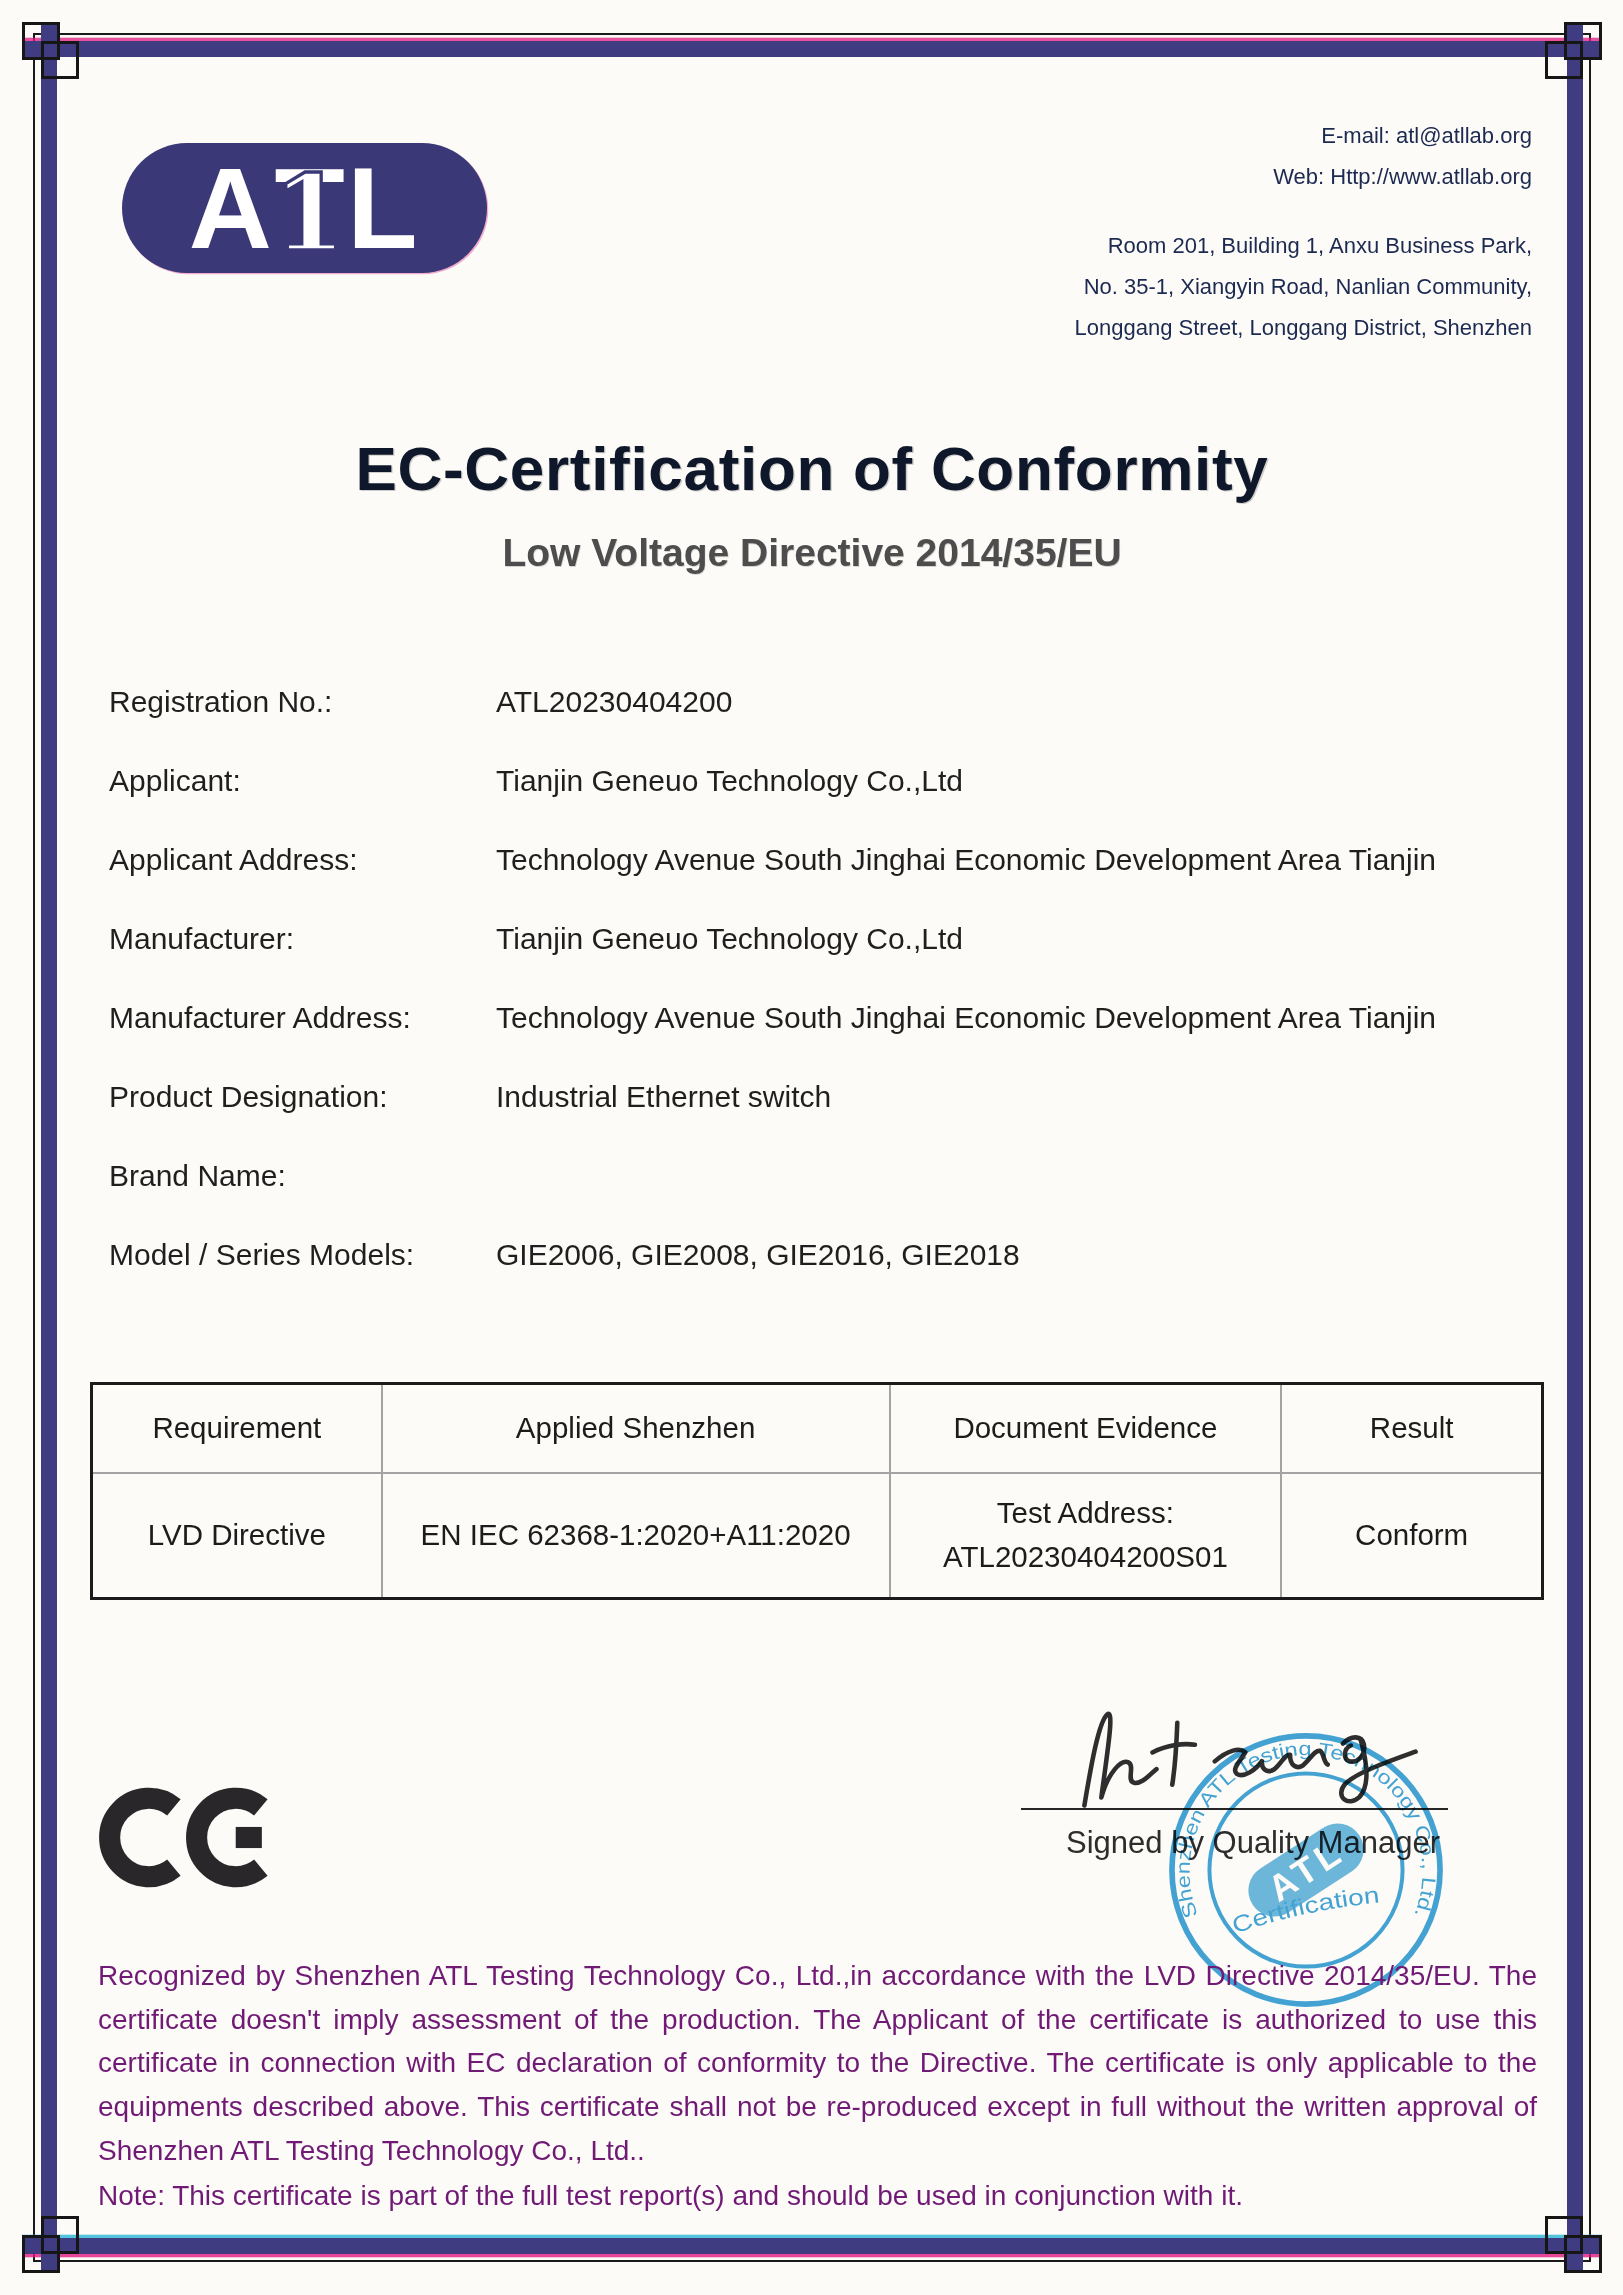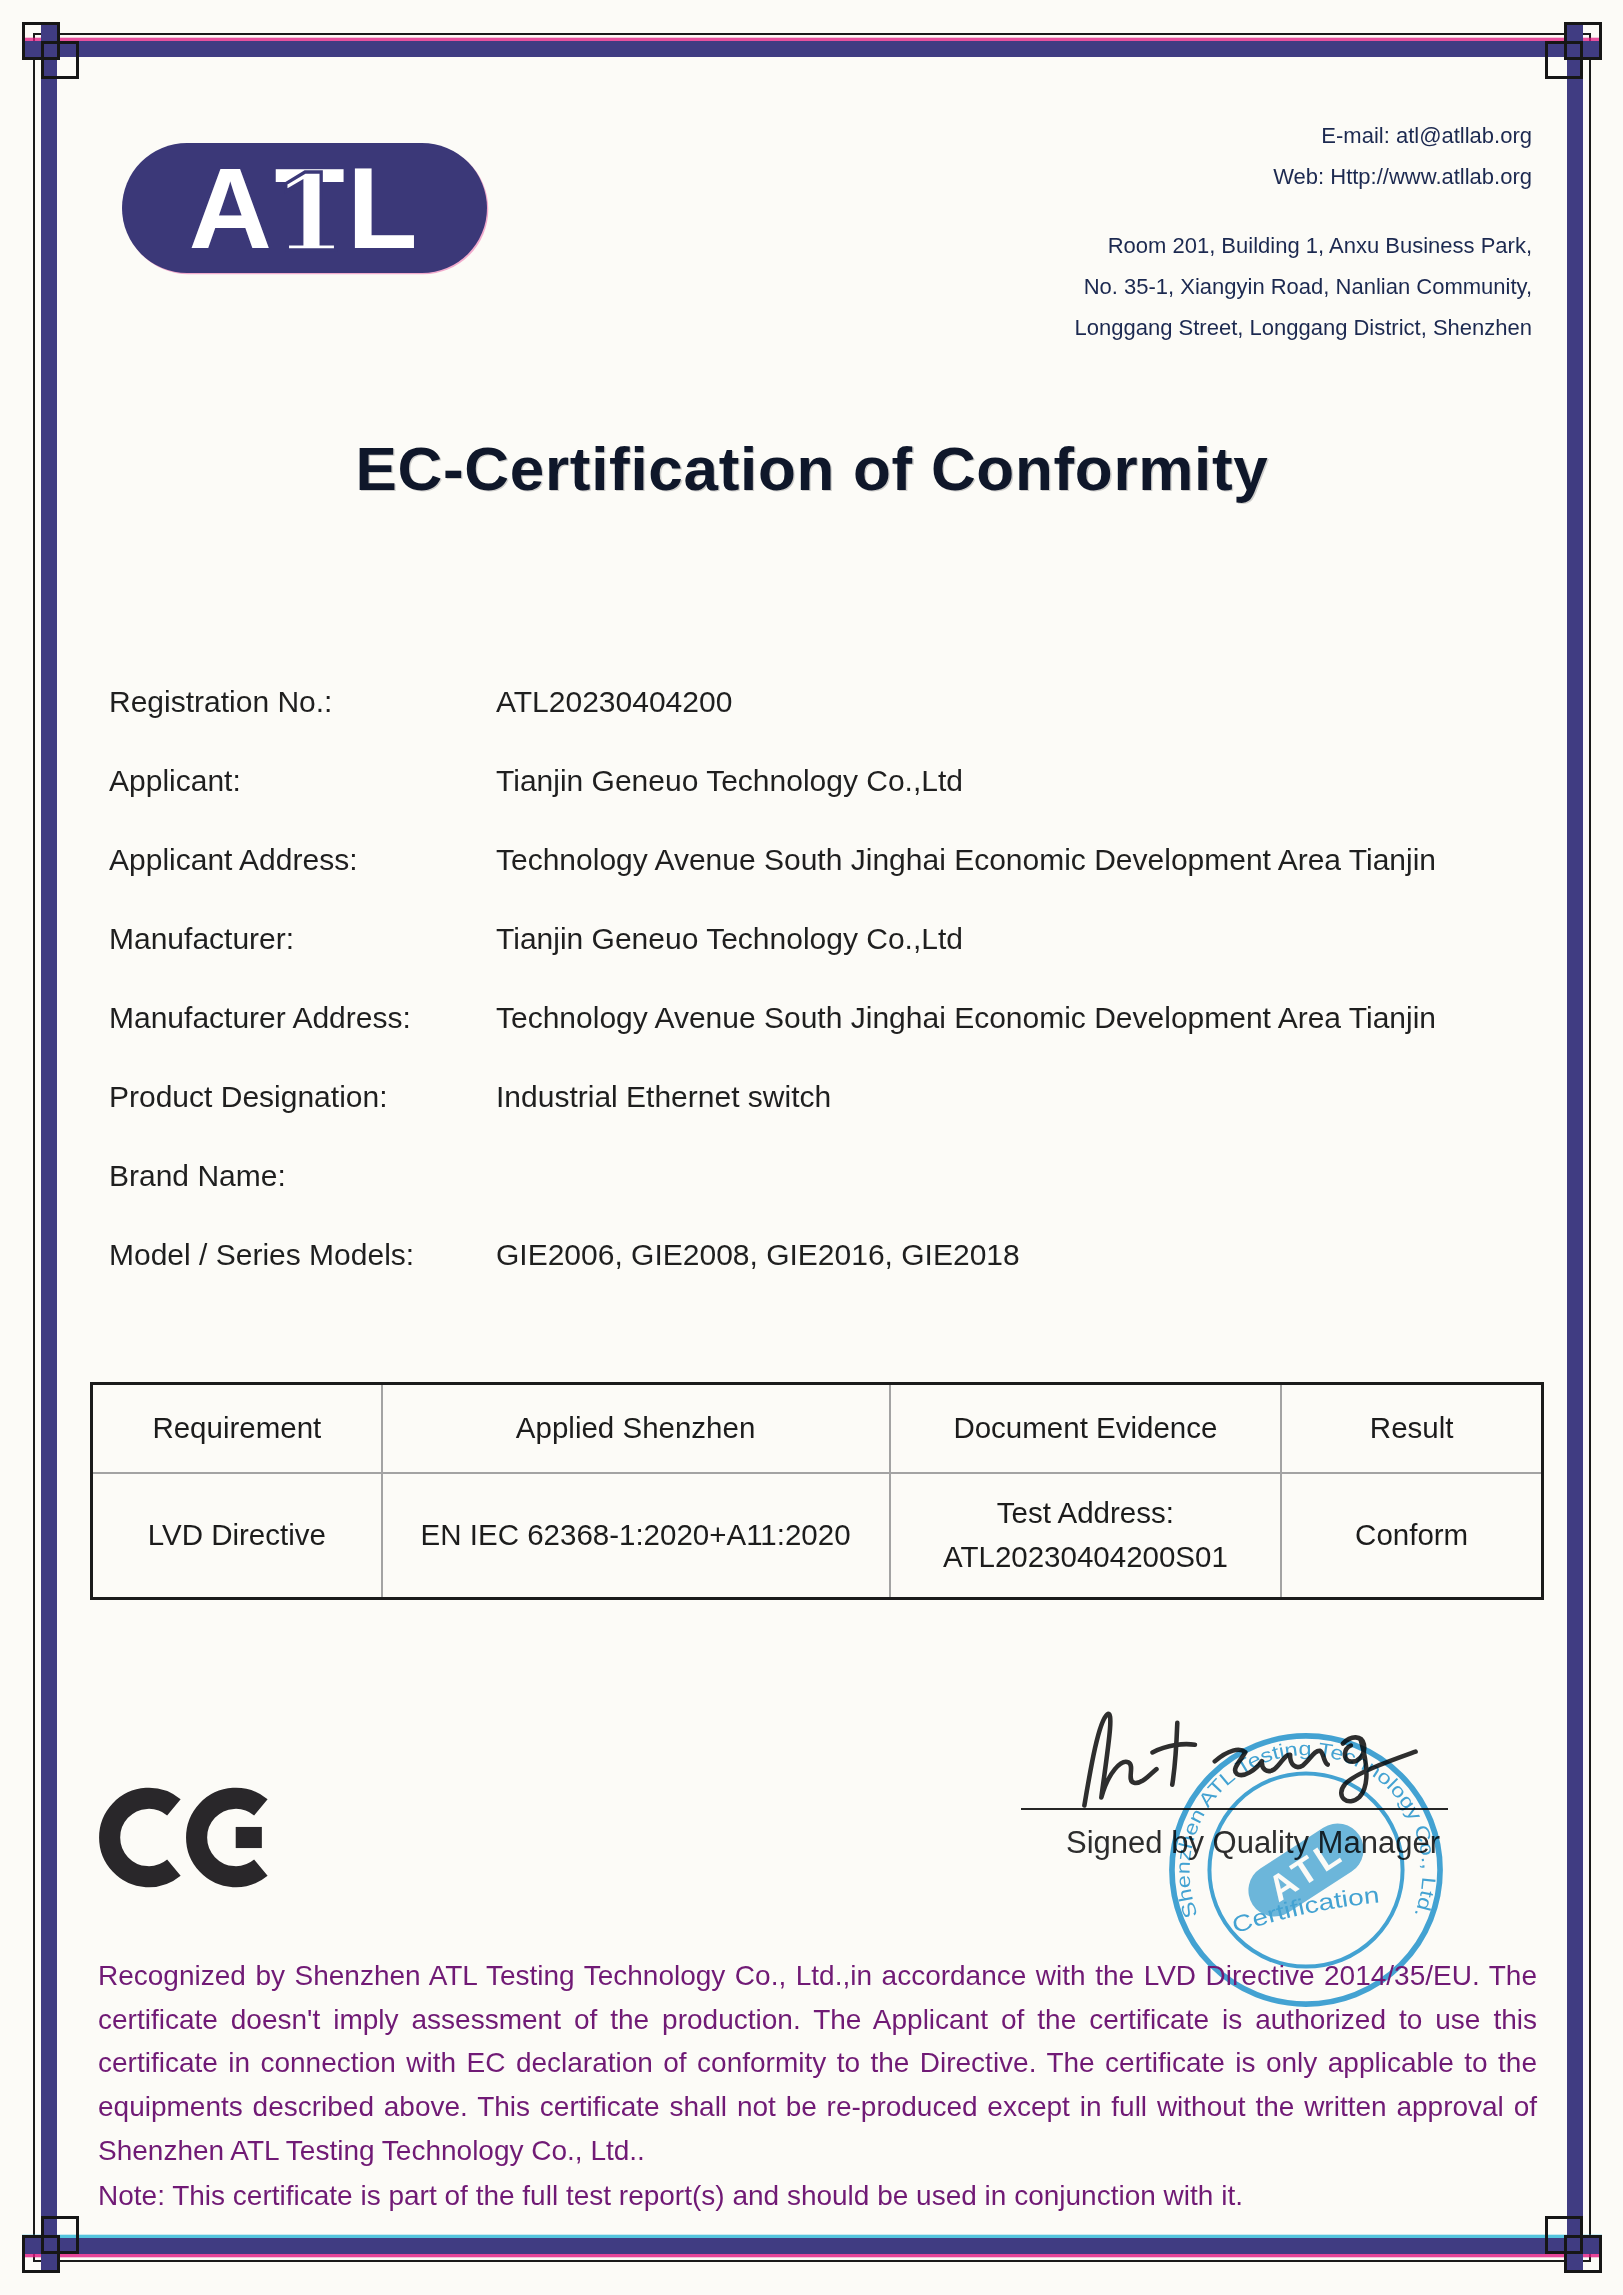--- a/index.html
+++ b/index.html
@@ -167,20 +167,21 @@
     <div>E-mail: atl@atllab.org</div>
     <div>Web: Http://www.atllab.org</div>
     <div class="addr">
       <div>Room 201, Building 1, Anxu Business Park,</div>
       <div>No. 35-1, Xiangyin Road, Nanlian Community,</div>
       <div>Longgang Street, Longgang District, Shenzhen</div>
     </div>
   </div>
 
   <div class="title">EC-Certification of Conformity</div>
+  <div class="subtitle">Low Voltage Directive 2014/35/EU</div>
 
   <div class="fields">
     <div class="field-row">
       <div class="field-label">Registration No.:</div>
       <div class="field-value">ATL20230404200</div>
     </div>
     <div class="field-row">
       <div class="field-label">Applicant:</div>
       <div class="field-value">Tianjin Geneuo Technology Co.,Ltd</div>
     </div>

